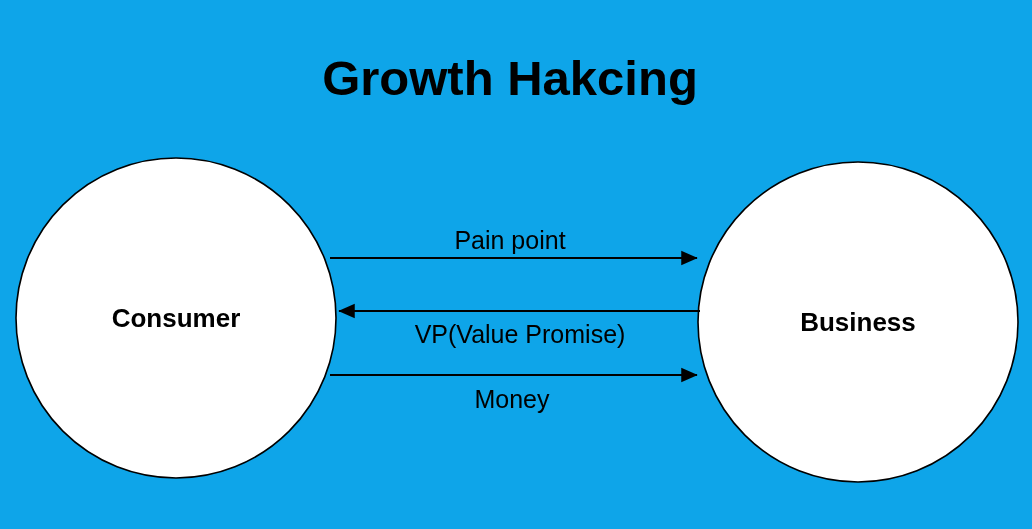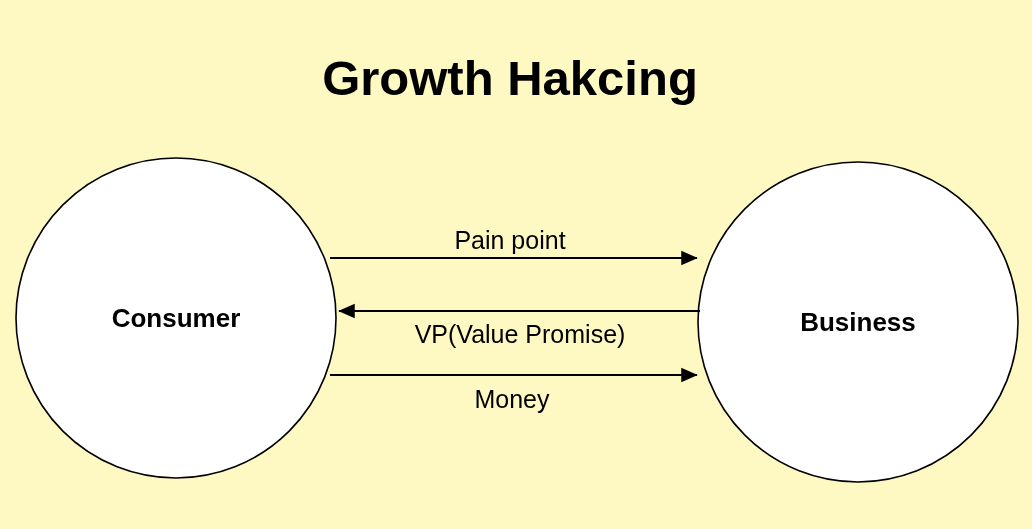--- a/index.html
+++ b/index.html
@@ -9,21 +9,21 @@
     background: #ffffff;
   }
   body {
     font-family: "Liberation Sans", sans-serif;
     color: #000000;
   }
   #canvas {
     position: relative;
     width: 1032px;
     height: 529px;
-    background: #fef9c3;
+    background: #0ea5e9;
     overflow: hidden;
   }
   #diagram-svg {
     position: absolute;
     top: 0;
     left: 0;
     width: 1032px;
     height: 529px;
     display: block;
   }

